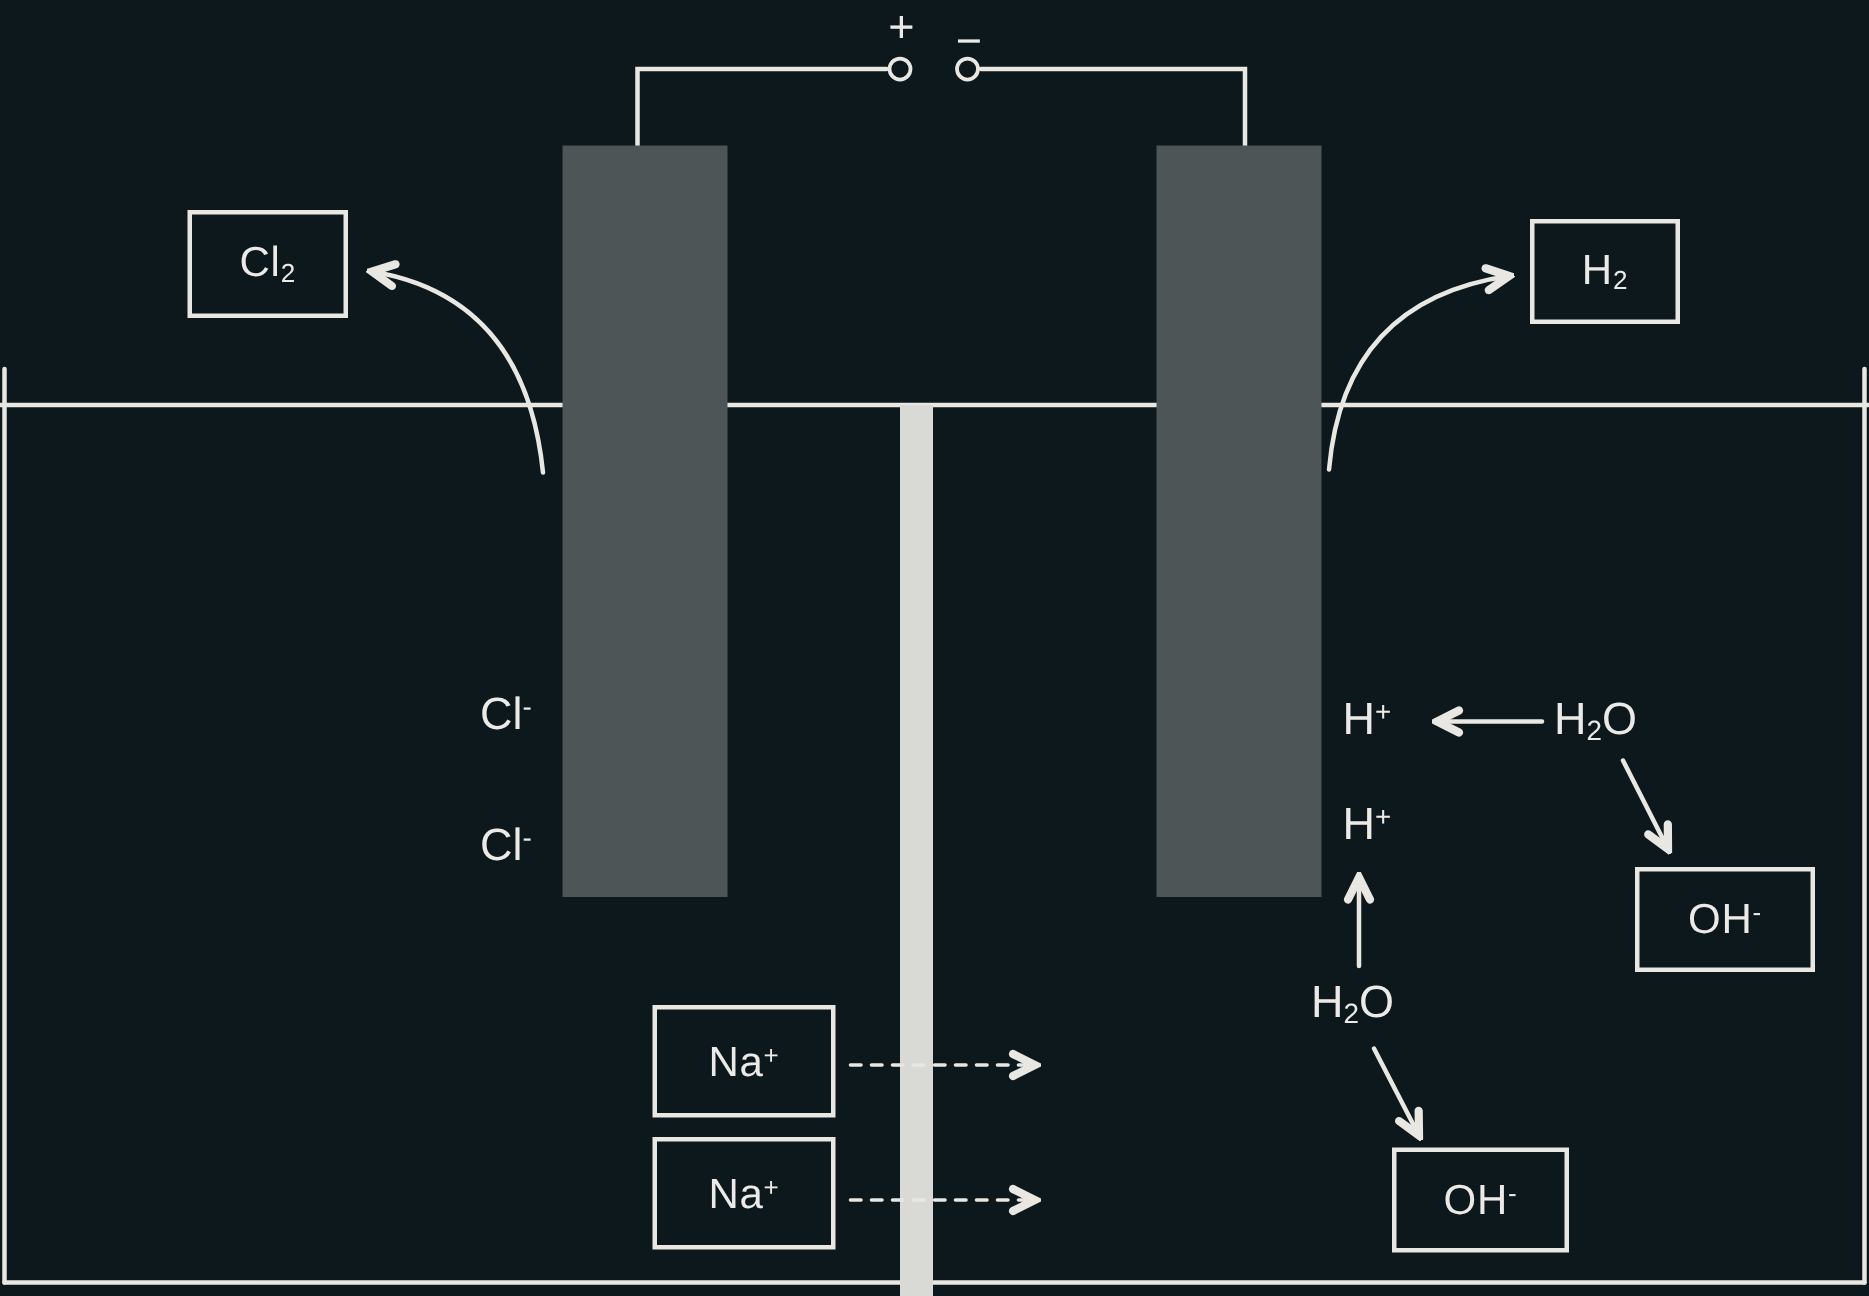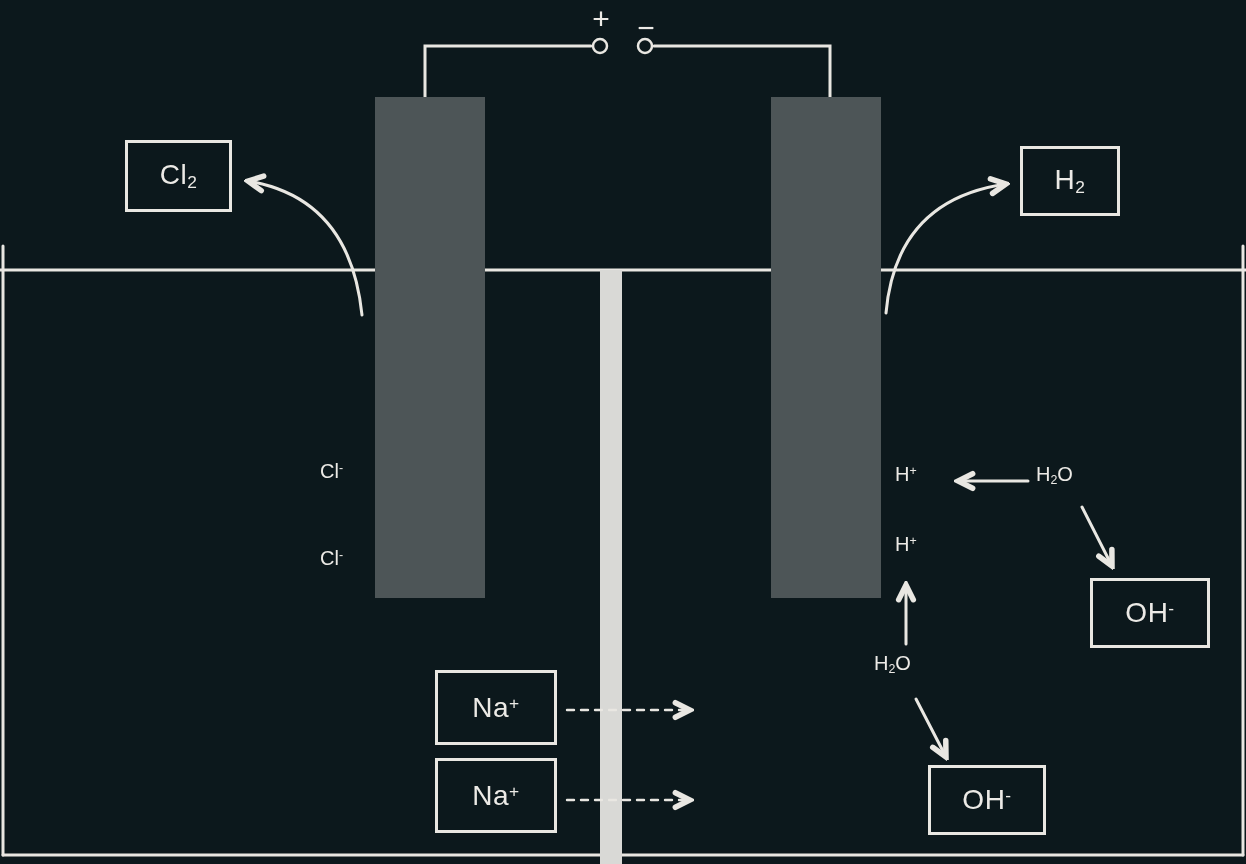--- a/index.html
+++ b/index.html
@@ -14,21 +14,21 @@
   .layer line, .layer polyline, .layer path { stroke:var(--line); stroke-width:3; fill:none; stroke-linecap:round; }
   .layer circle { stroke:var(--line); stroke-width:2.5; fill:var(--background); }
   .layer .dashed { stroke-dasharray:7 7; stroke-width:2.4; }
   .electrode { position:absolute; background:var(--electrode); }
   .membrane  { position:absolute; background:var(--membrane); }
   .box {
     position:absolute; border:3px solid var(--line);
     display:flex; align-items:center; justify-content:center;
   }
   .formula { font-size:28px; line-height:1; letter-spacing:0.5px; }
-  .label { position:absolute; font-size:20px; line-height:1.2; }
+  .label { position:absolute; font-size:30px; line-height:1.2; }
   sub { font-size:0.62em; vertical-align:-0.22em; }
   sup { font-size:0.62em; vertical-align:0.45em; }
   .sign { position:absolute; transform:translateX(-50%); font-size:30px; line-height:1; }
 </style>
 </head>
 <body>
 
 <div class="stage">
 
   <svg class="layer" width="1246" height="864" viewBox="0 0 1246 864">

